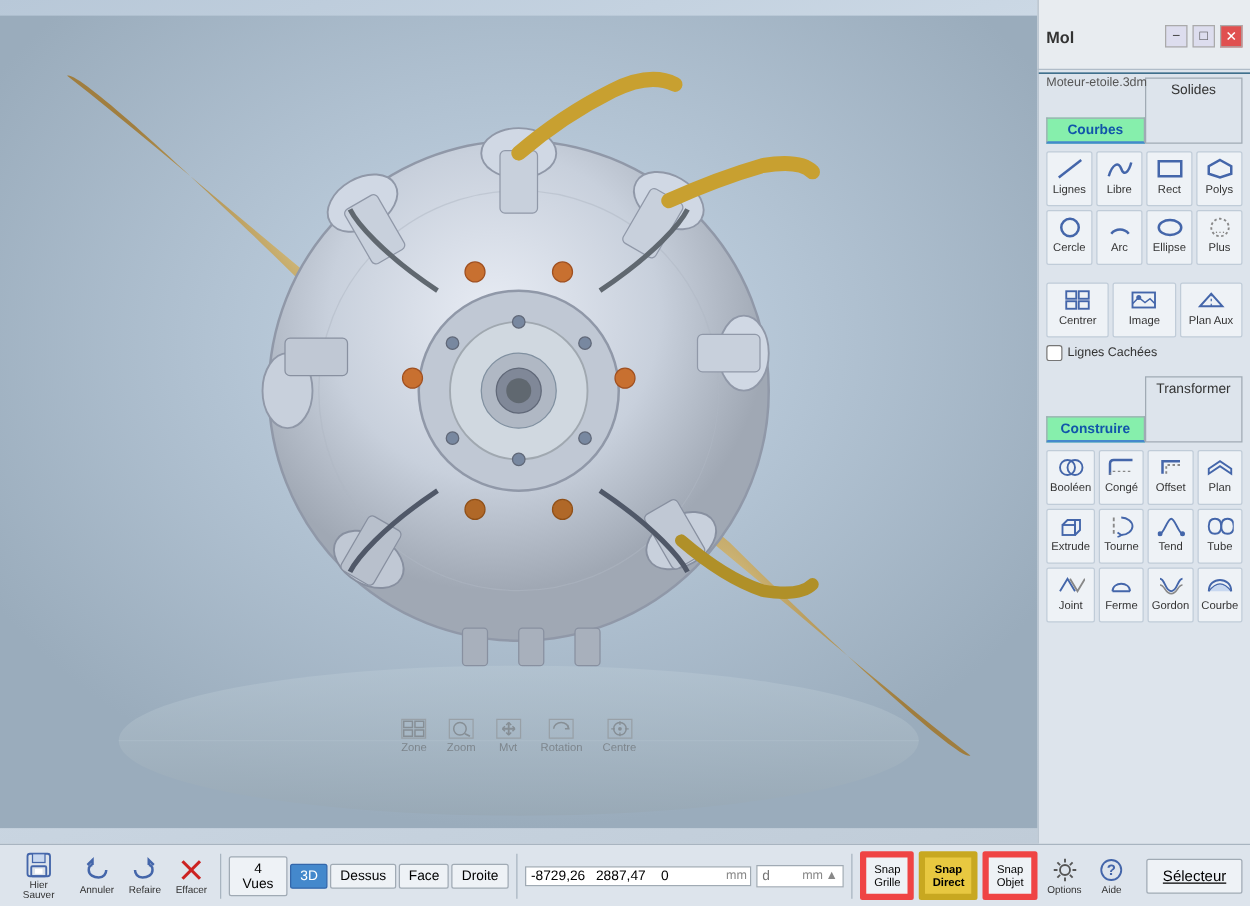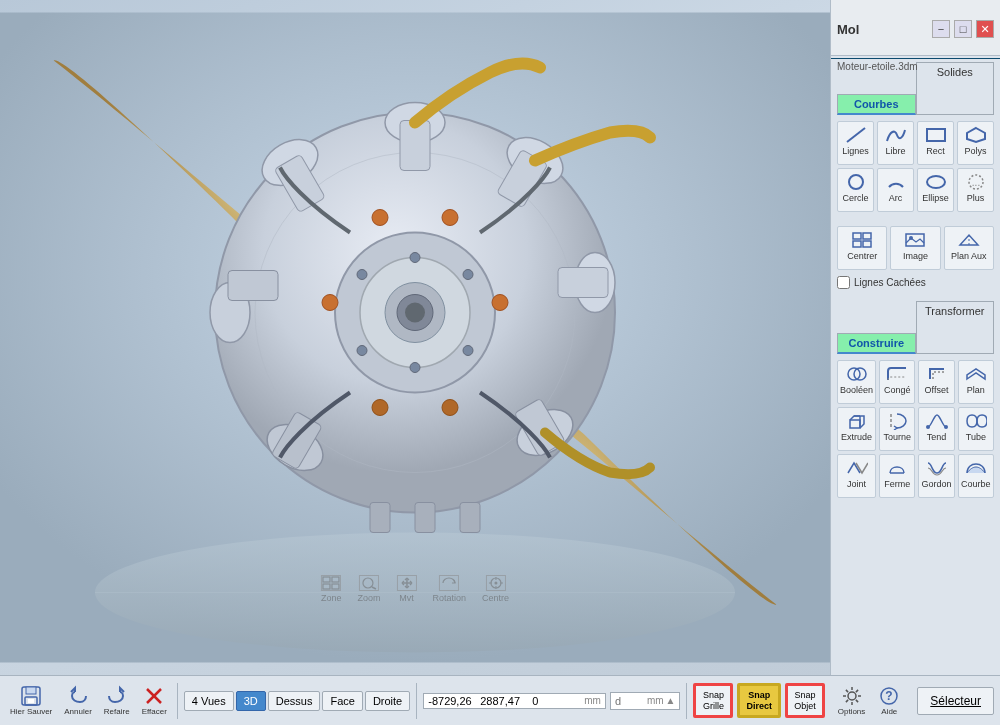--- a/index.html
+++ b/index.html
@@ -52,21 +52,21 @@
 
     .view-btn { padding: 3px 7px; border: 1px solid #a0aab4; background: #eef2f6; font-size: 11px; cursor: pointer; border-radius: 2px; }
     .view-btn.active { background: #4488cc; color: white; border-color: #3366aa; }
 
     
     .coord-group { display: flex; align-items: center; gap: 2px; background: white; border: 1px solid #a0aab4; padding: 1px 4px; font-size: 11px; min-width: 160px; }
     .coord-val { color: #000; min-width: 50px; }
     .coord-label { color: #888; font-size: 10px; }
 
     
-    .snap-btn { padding: 4px 6px; border: 3px solid #ef4444; background: #eef2f6; font-size: 10px; cursor: pointer; text-align: center; line-height: 1.2; min-width: 40px; border-radius: 2px; }
+    .snap-btn { padding: 4px 6px; border: 5px solid #ef4444; background: #eef2f6; font-size: 10px; cursor: pointer; text-align: center; line-height: 1.2; min-width: 40px; border-radius: 2px; }
     .snap-btn.active { background: #e8c840; border-color: #c8a820; font-weight: bold; }
 
     
     .right-status { margin-left: auto; display: flex; align-items: center; gap: 4px; }
 
     
     .select-btn { padding: 6px 12px; background: #eef2f6; border: 1px solid #a0aab4; font-size: 12px; cursor: pointer; border-radius: 2px; margin-left: 8px; text-decoration: underline; }
 
     
     svg { display: block; }

